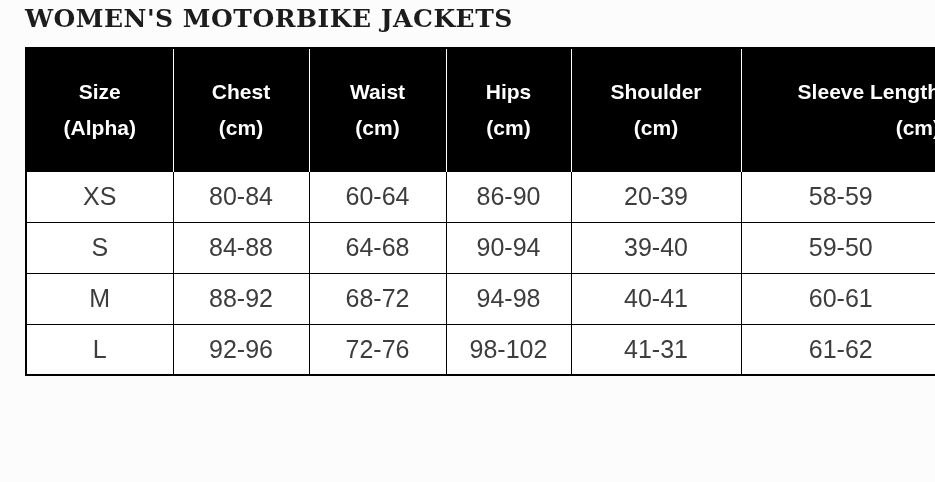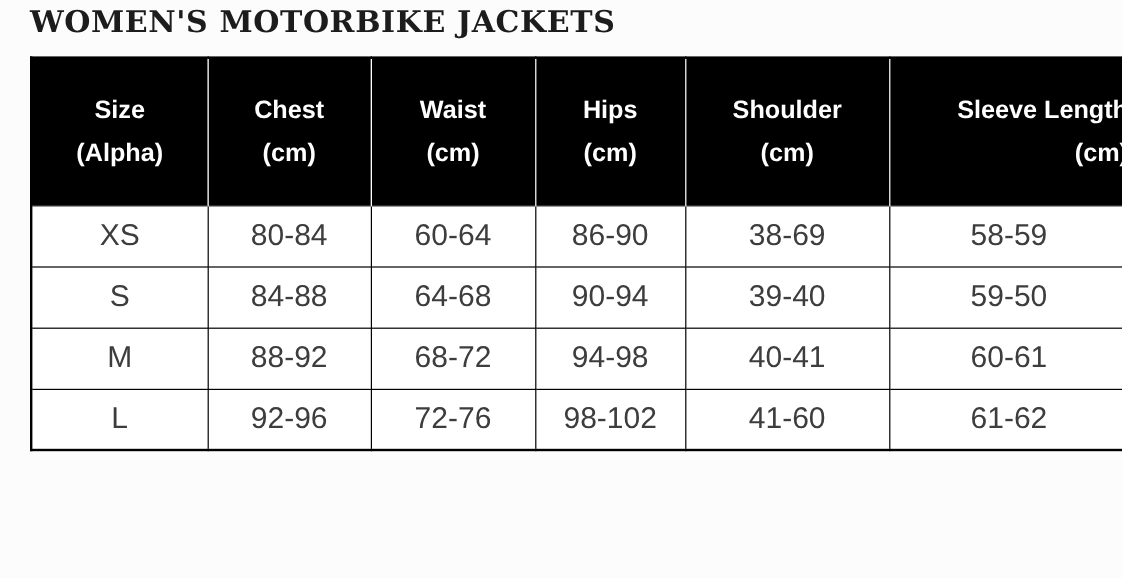--- a/index.html
+++ b/index.html
@@ -105,21 +105,21 @@
           <span class="hline">(cm)</span>
         </th>
       </tr>
     </thead>
     <tbody>
       <tr>
         <td>XS</td>
         <td>80-84</td>
         <td>60-64</td>
         <td>86-90</td>
-        <td>38-69</td>
+        <td>20-39</td>
         <td>58-59</td>
       </tr>
       <tr>
         <td>S</td>
         <td>84-88</td>
         <td>64-68</td>
         <td>90-94</td>
         <td>39-40</td>
         <td>59-50</td>
       </tr>
@@ -129,19 +129,19 @@
         <td>68-72</td>
         <td>94-98</td>
         <td>40-41</td>
         <td>60-61</td>
       </tr>
       <tr>
         <td>L</td>
         <td>92-96</td>
         <td>72-76</td>
         <td>98-102</td>
-        <td>41-60</td>
+        <td>41-31</td>
         <td>61-62</td>
       </tr>
     </tbody>
   </table>
 
 </div>
 
 </body></html>

